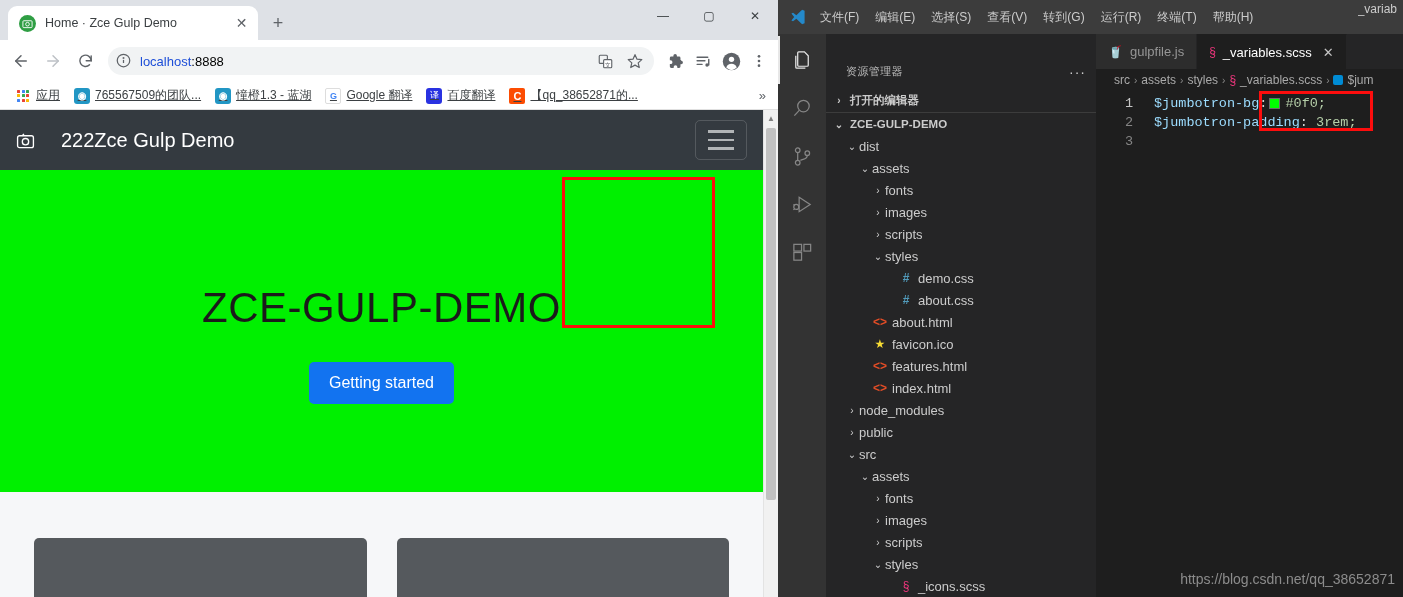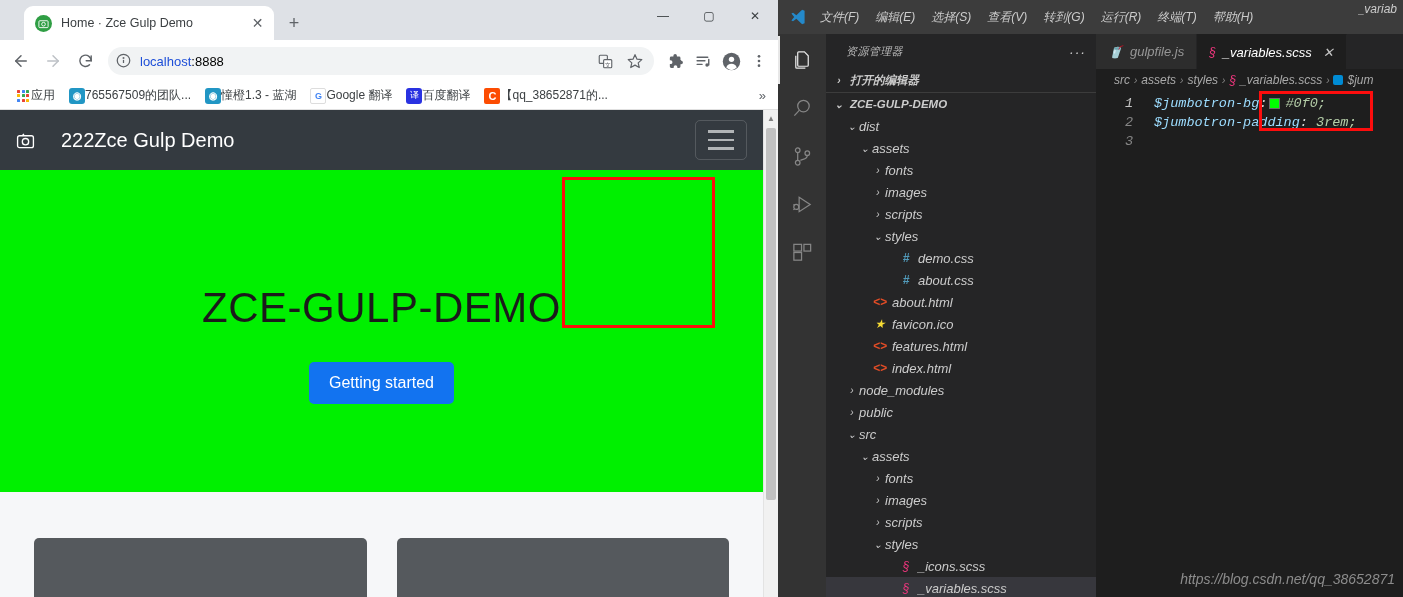--- a/index.html
+++ b/index.html
@@ -17,21 +17,21 @@
     background: #ffffff;
     position: relative;
     display: flex; flex-direction: column;
     overflow: hidden;
   }
   .chrome-tabstrip {
     height: 40px; background: #dee1e6;
     display: flex; align-items: flex-end; position: relative;
   }
   .tab {
-    margin-left: 24px; margin-bottom: 0;
+    margin-left: 8px; margin-bottom: 0;
     height: 34px; width: 250px;
     background: #ffffff;
     border-radius: 9px 9px 0 0;
     display: flex; align-items: center;
     padding: 0 8px 0 11px;
     position: relative;
   }
   .tab-favicon {
     width: 17px; height: 17px; border-radius: 50%;
     background: #2f9e44;
@@ -92,24 +92,25 @@
   .tb-icon { width: 26px; height: 30px; display:flex; align-items:center; justify-content:center; color:#5f6368; flex:none; }
 
   .bookmarks {
     height: 28px; background: #ffffff;
     display: flex; align-items: center;
     padding: 0 8px; gap: 0px;
     border-bottom: 1px solid #e0e0e0;
     overflow: hidden;
   }
   .bm {
-    display: flex; align-items: center; 
+    display: flex; align-items: center; gap: 5px;
     padding: 2px 7px; border-radius: 4px;
     font-size: 12px; color: #3c4043; white-space: nowrap;
     flex: none;
+    text-decoration: underline;
   }
   .bm-ico { width: 16px; height: 16px; flex:none; display:flex; align-items:center; justify-content:center; font-size:10px; }
   .bm-apps-grid { display: grid; grid-template-columns: repeat(3, 3px); grid-template-rows: repeat(3, 3px); gap: 1.5px; }
   .bm-apps-grid i { display:block; width:3px; height:3px; border-radius:0.5px; }
   .bm-owl { background:#2196c4; border-radius:3px; color:#fff; font-weight:bold; }
   .bm-gt  { background:#fff; color:#4285f4; font-weight:bold; border:1px solid #ddd; border-radius:2px; font-size:9px;}
   .bm-bd  { background:#2932e1; color:#fff; border-radius:3px; font-size:9px; }
   .bm-c   { background:#fc4c02; color:#fff; border-radius:2px; font-weight:bold; font-size:11px; }
   .bm-chev { margin-left: auto; color:#5f6368; font-size:13px; padding-right:4px; }
 
@@ -165,21 +166,21 @@
     color:#808080; font-size:8px;
   }
   .pagescroll .thumb {
     position: absolute; left: 2px; right: 2px; top: 18px; height: 372px;
     background: #c1c1c1; border-radius: 2px;
   }
 
   
   .vscode {
     width: 625px; height: 597px; background: #1e1e1e;
-    display: flex; flex-direction: column; position: relative; font-style: italic;
+    display: flex; flex-direction: column; position: relative;
   }
   .vs-menubar {
     height: 34px; background: #3c3c3c;
     display: flex; align-items: center; padding-left: 6px;
     position: relative; flex: none;
   }
   .vs-logo { width: 28px; display:flex; align-items:center; justify-content:center; flex:none; }
   .vs-menu-item {
     font-size: 12px; color: #cccccc; padding: 4px 8px; white-space: nowrap;
   }
@@ -206,21 +207,21 @@
     content:''; position:absolute; left:0; top:0; bottom:0; width:2px; background:#e7e7e7;
   }
 
   .sidebar {
     width: 270px; background: #252526; flex: none;
     display: flex; flex-direction: column; overflow: hidden;
   }
   .sb-header {
     height: 35px; display: flex; align-items: center; justify-content: space-between;
     padding: 0 10px 0 20px;
-    font-size: 11px; color: #bbbbbb; letter-spacing: .4px;
+    font-size: 11px; color: #bbbbbb; letter-spacing: .4px; margin-top: 20px;
   }
   .sb-dots { color:#cccccc; font-size: 14px; letter-spacing: 1px; line-height:1; }
   .sb-section {
     height: 23px; display: flex; align-items: center; gap: 4px;
     padding-left: 6px;
     font-size: 11.5px; font-weight: bold; color: #cccccc;
   }
   .sb-section.bordered { border-top: 1px solid #3c3c3c; }
   .twisty { width: 14px; text-align: center; font-size: 10px; color:#cccccc; flex:none; }
   .tree { flex: 1; overflow: hidden; }

